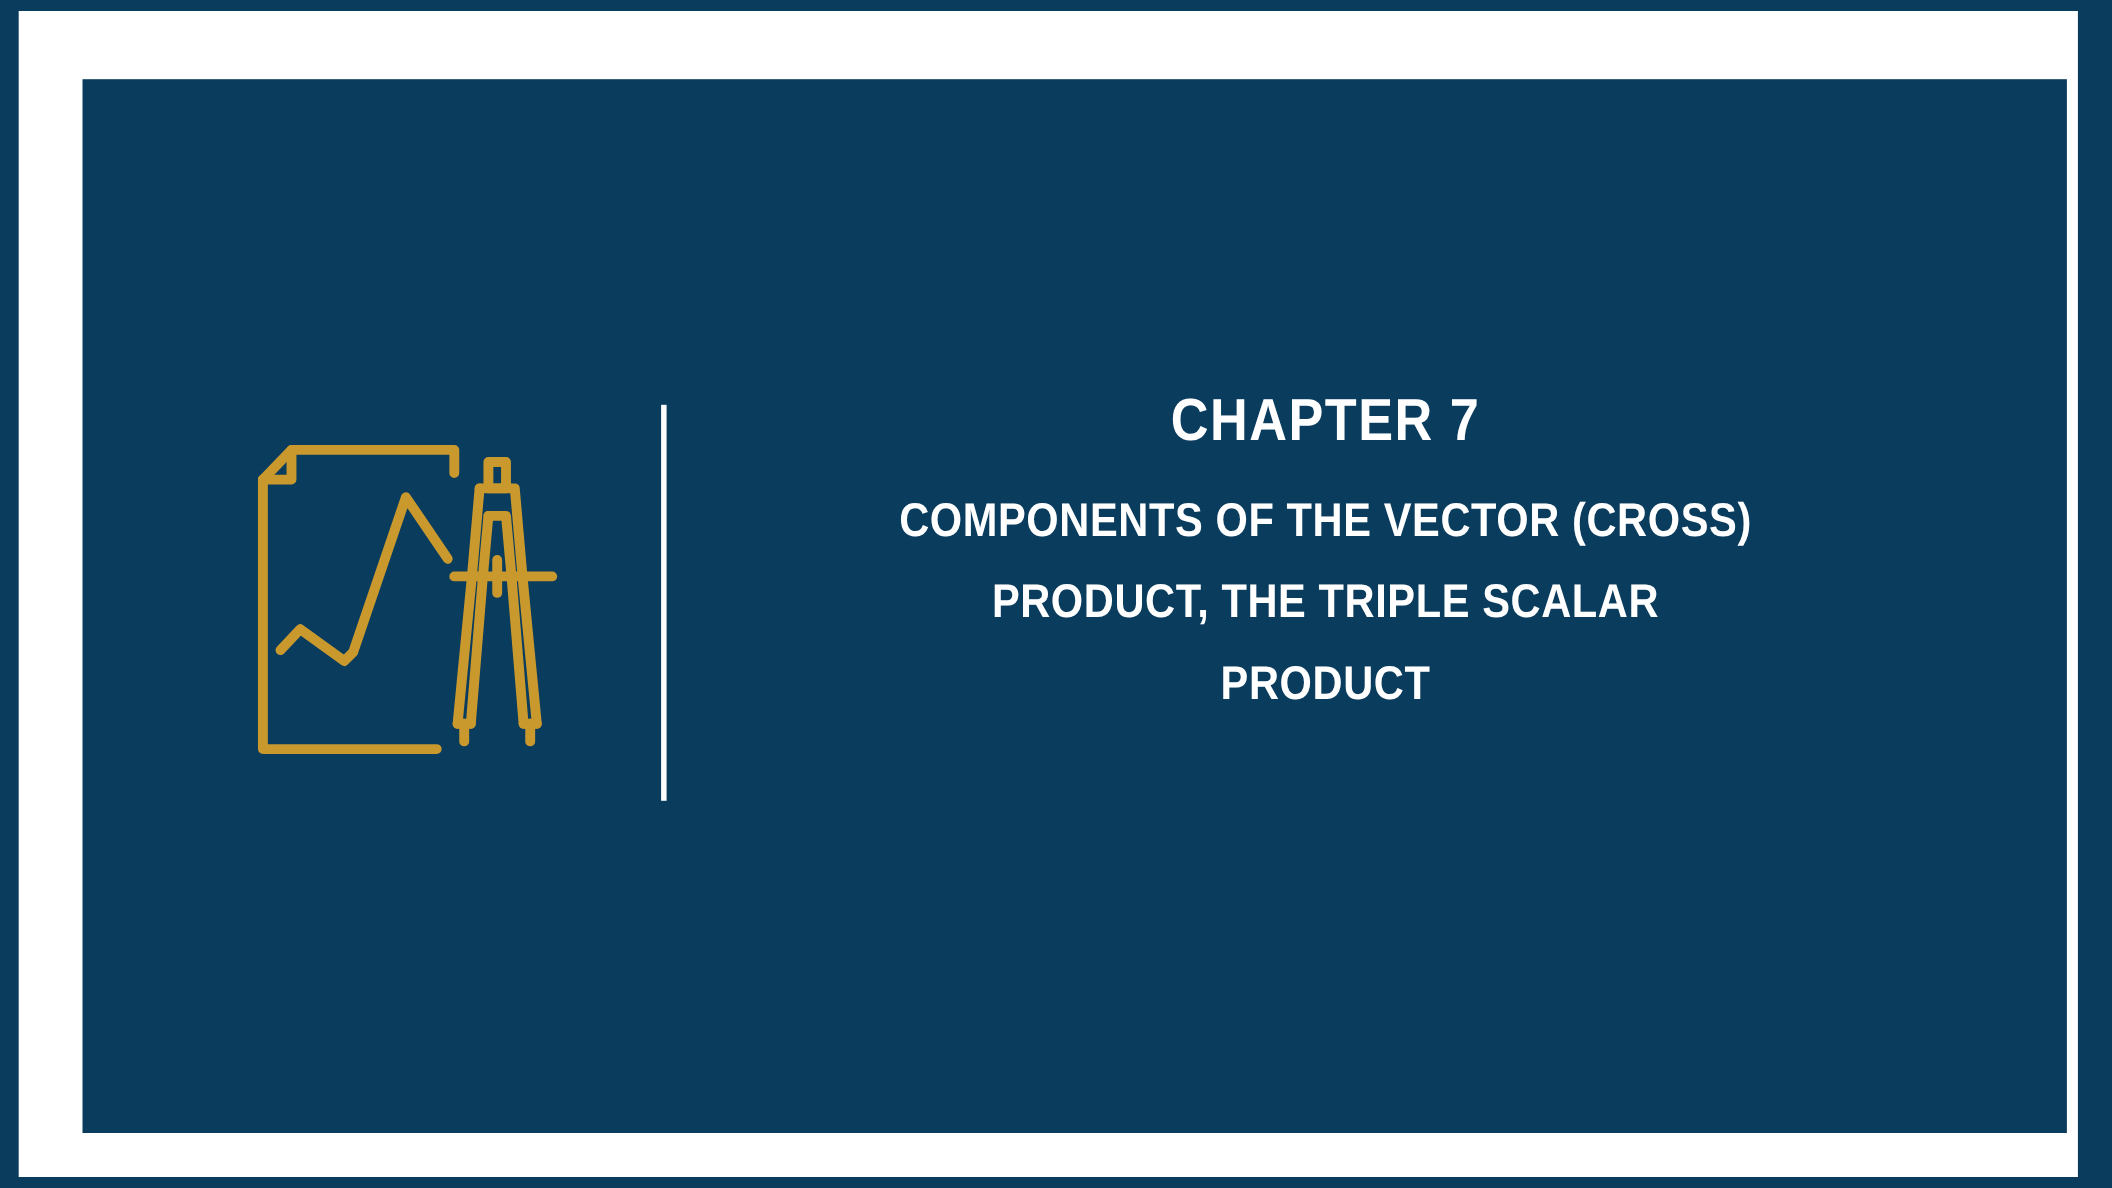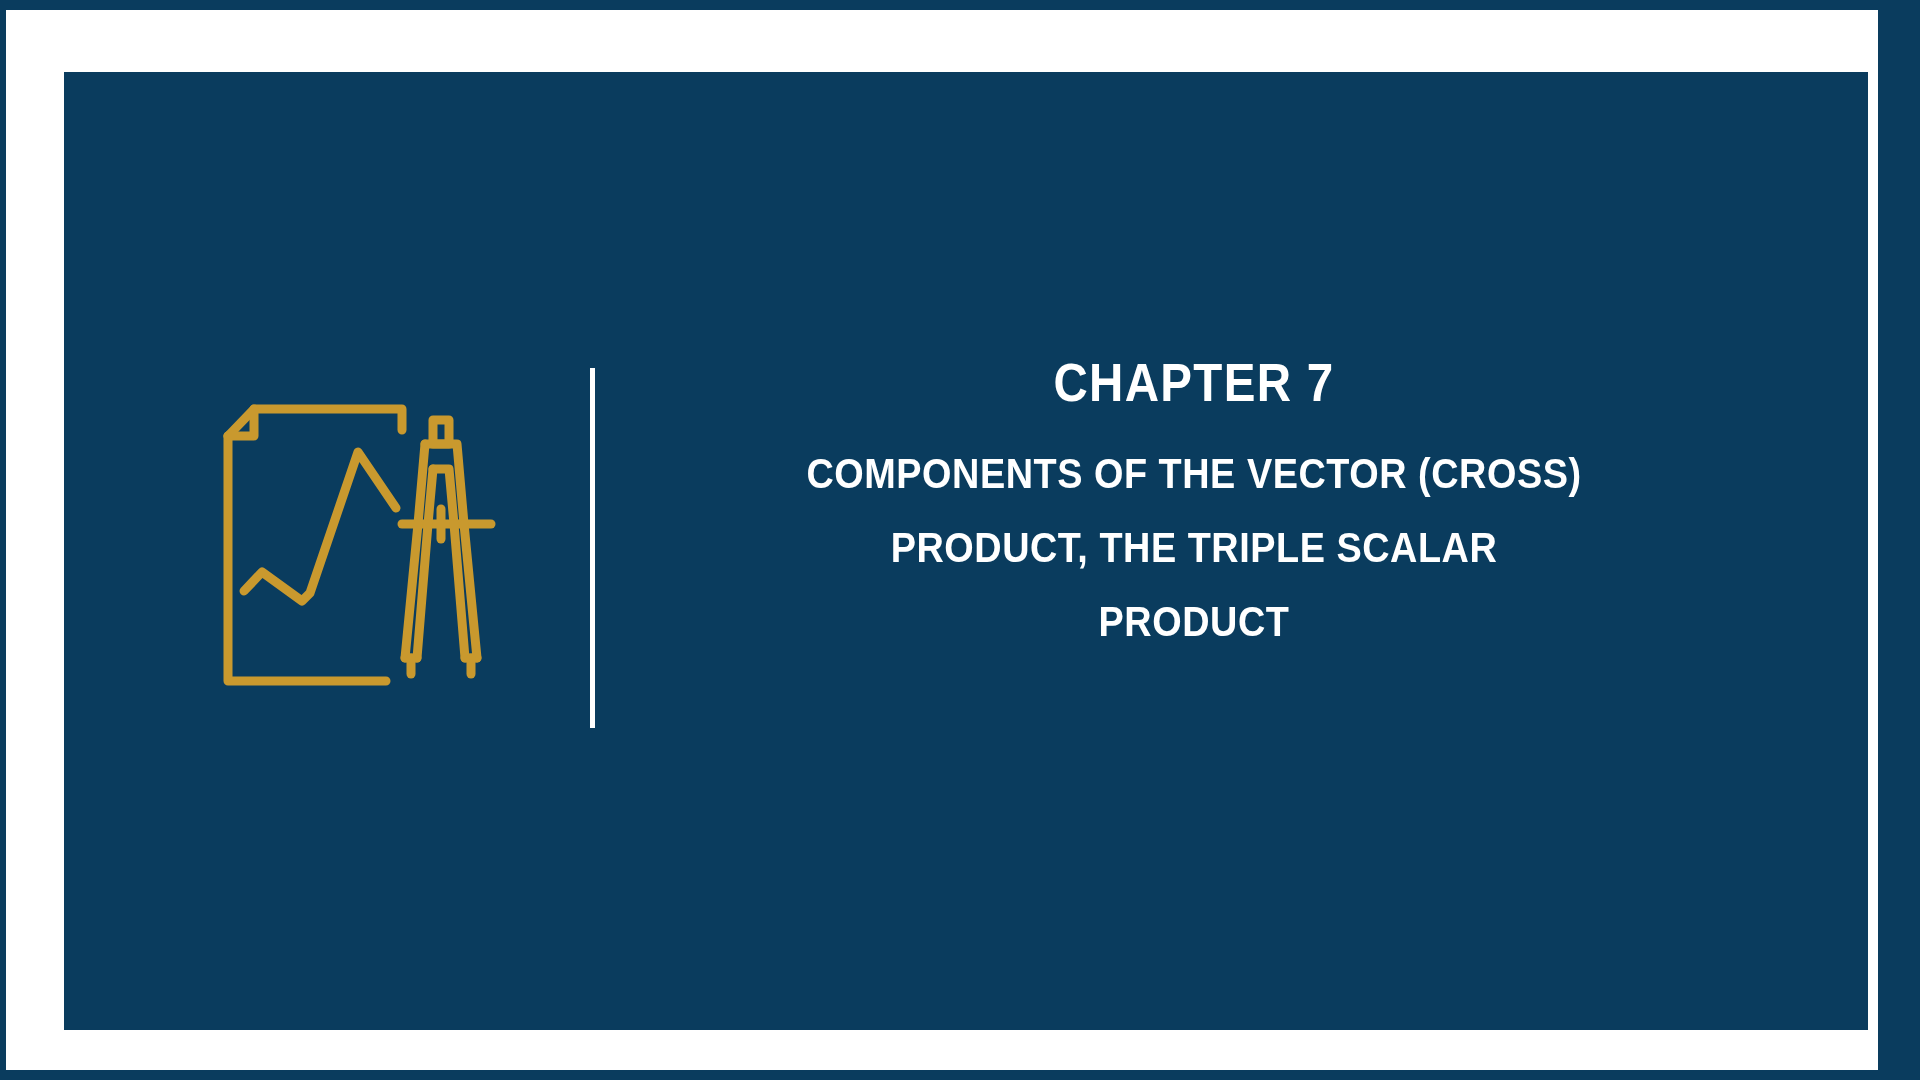--- a/index.html
+++ b/index.html
@@ -22,21 +22,21 @@
     top: 0;
     width: 1920px;
     height: 1080px;
     background: #0a3c5e;
     box-sizing: border-box;
   }
 
   
   .slide-mat {
     position: absolute;
-    left: 6px;
+    left: 17px;
     top: 10px;
     width: 1872px;
     height: 1060px;
     background: #ffffff;
   }
 
   
   .content-panel {
     position: absolute;
     left: 58px;

